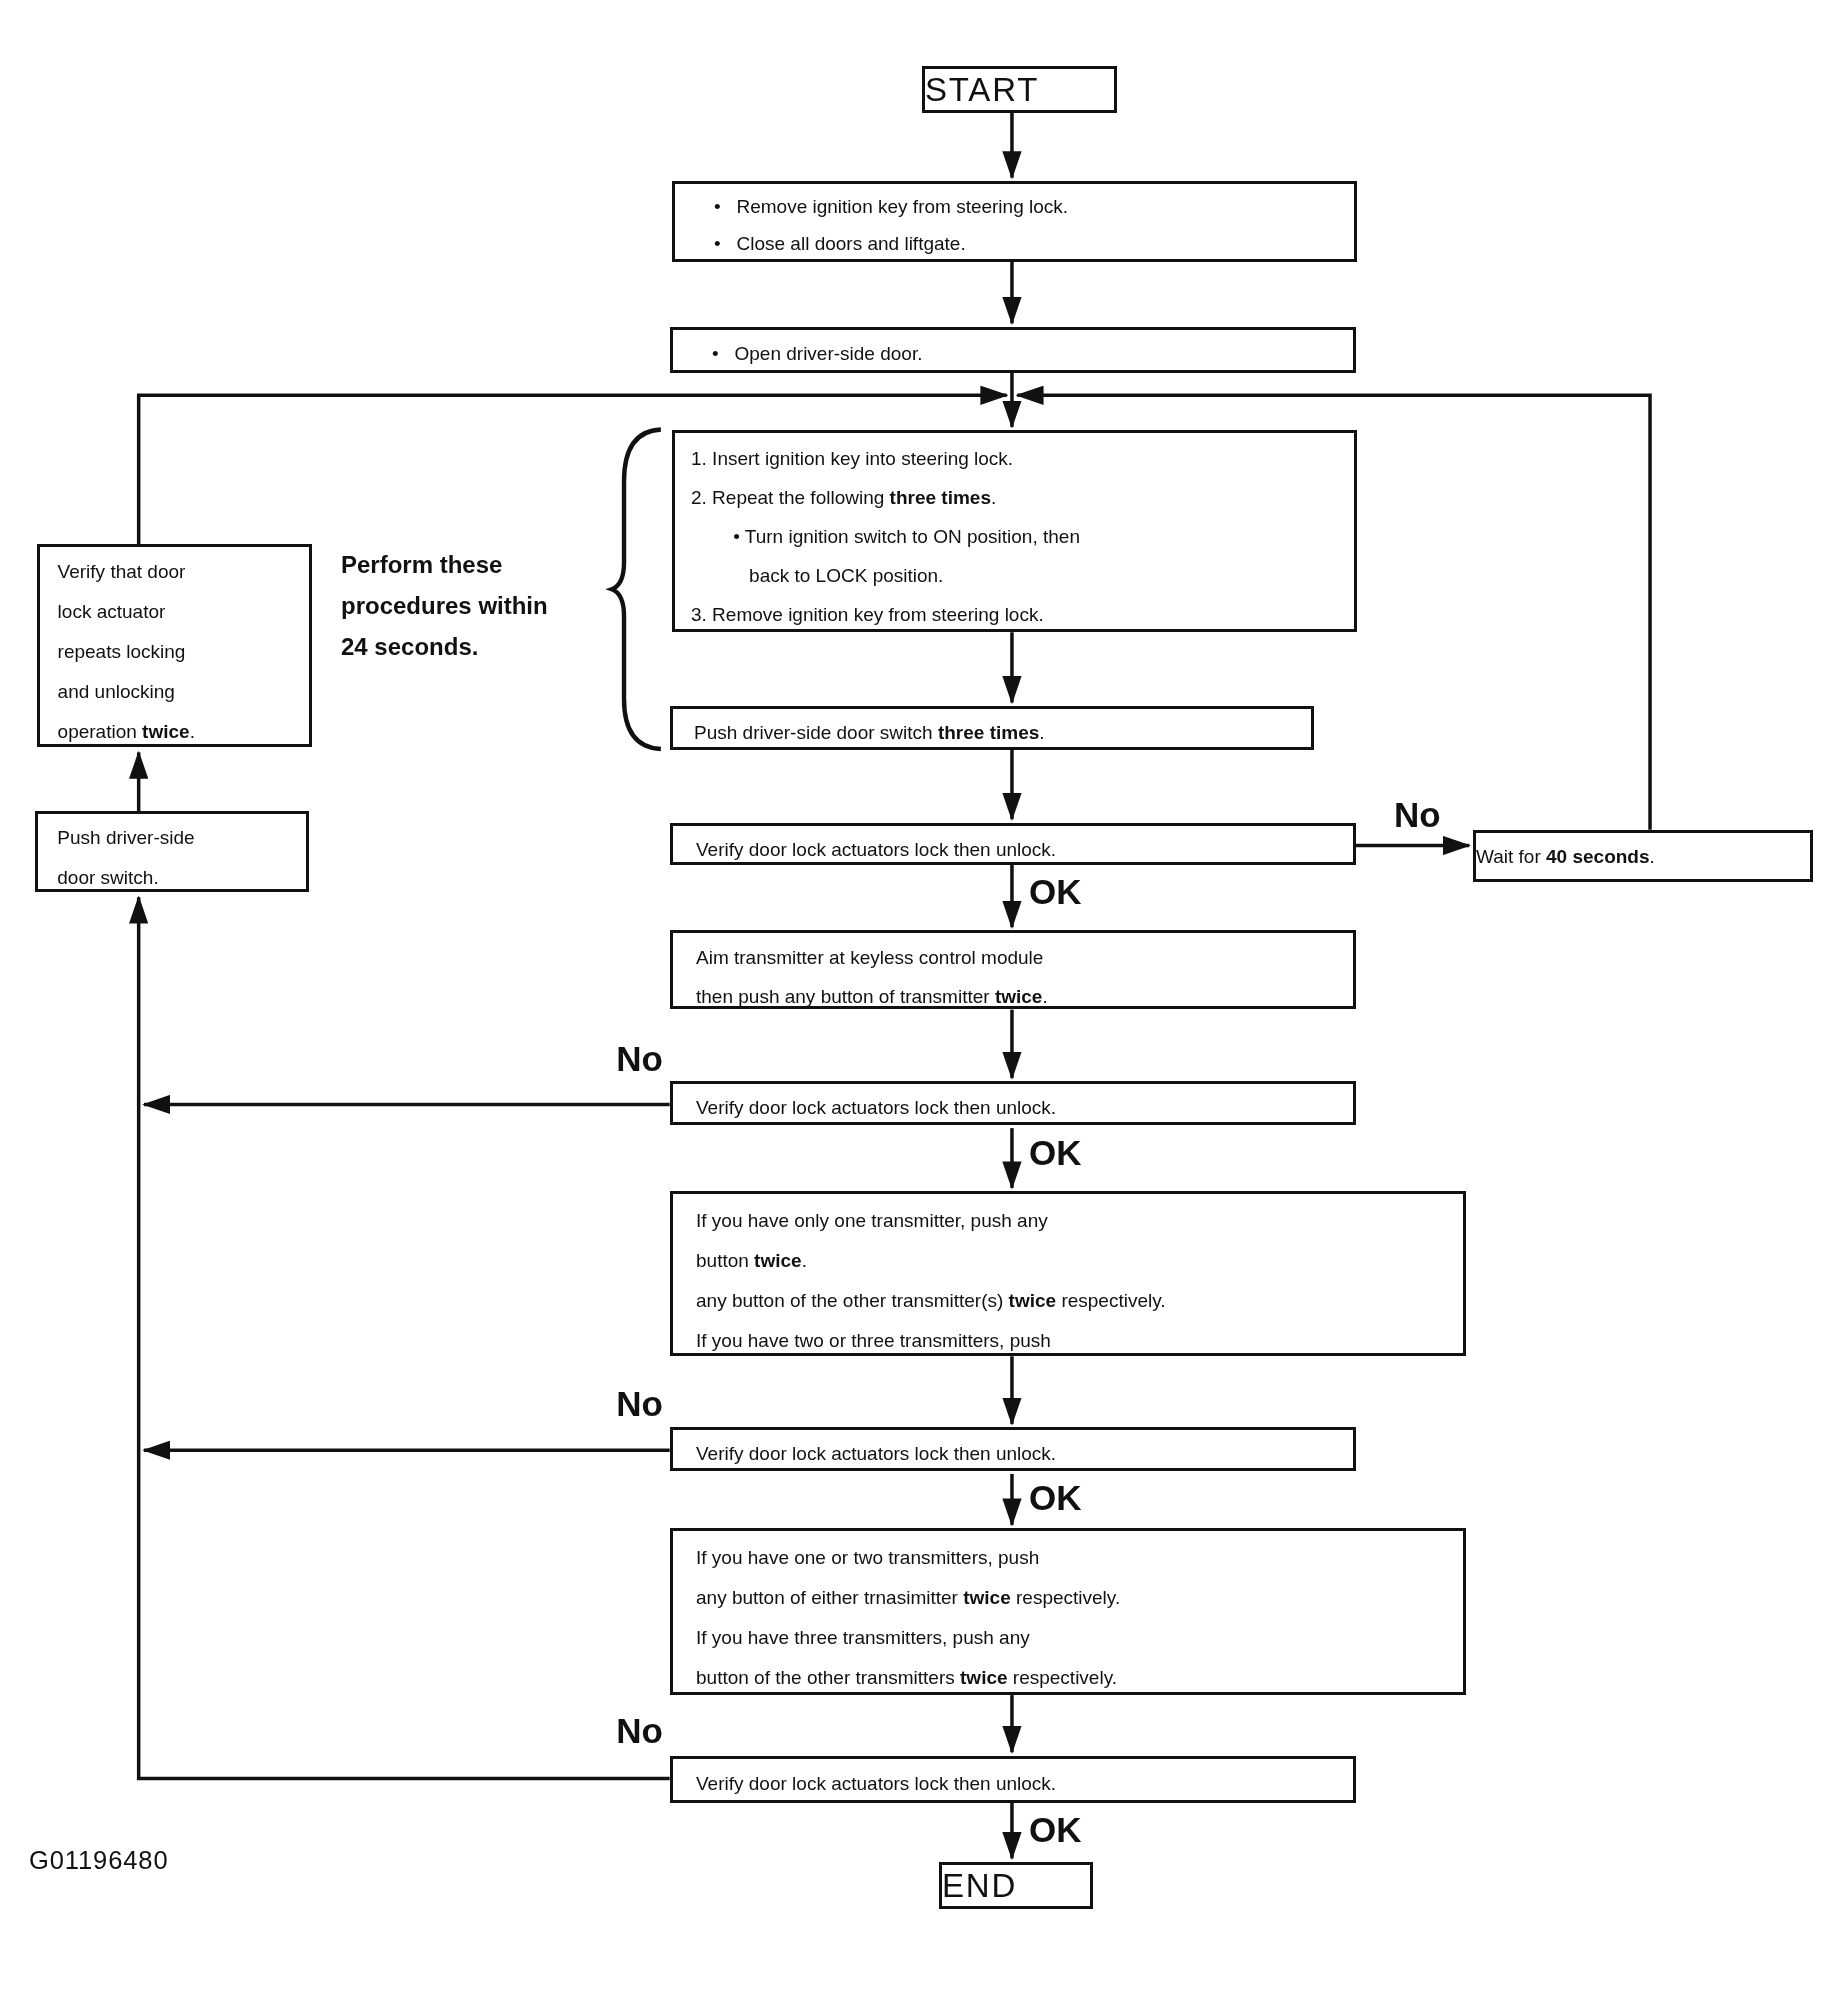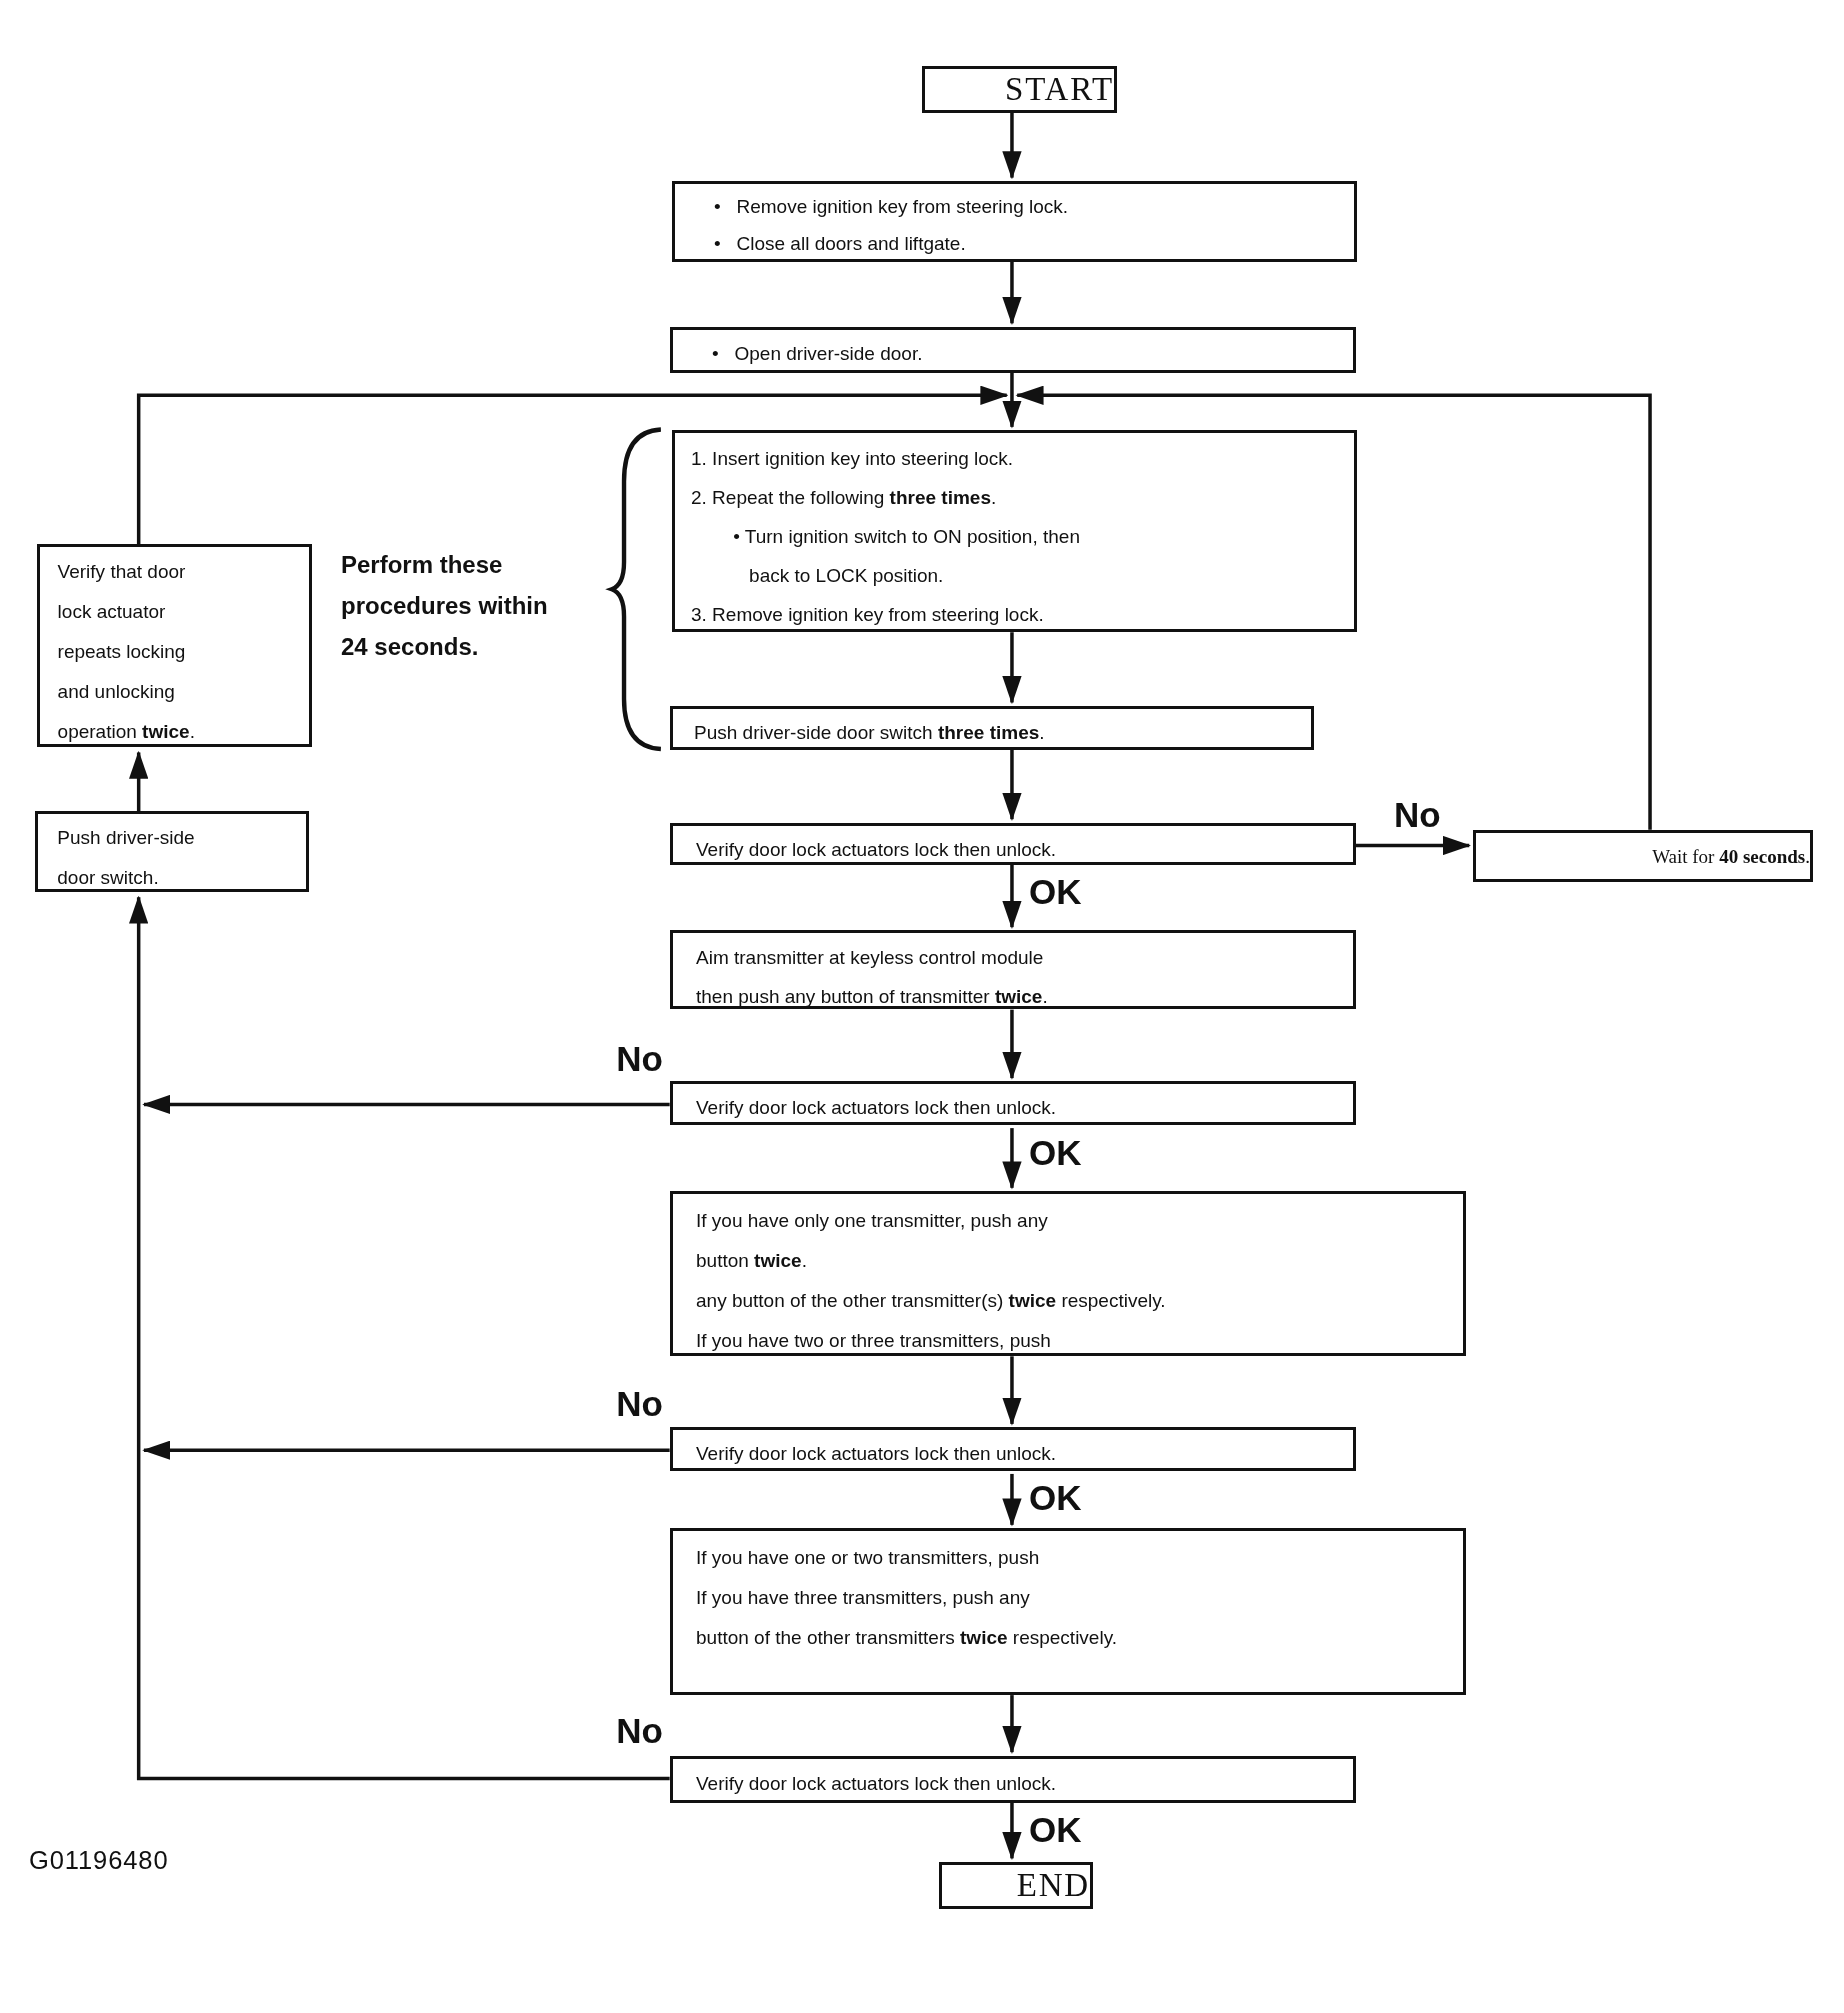--- a/index.html
+++ b/index.html
@@ -6,21 +6,21 @@
   #page{
     position:relative;width:1844px;height:2014px;background:#ffffff;
     font-family:"Liberation Sans", sans-serif;color:#111;overflow:hidden;
   }
   #wires{position:absolute;left:0;top:0;width:1844px;height:2014px;}
   .flowbox{
     position:absolute;border:3.5px solid #111;background:#fff;box-sizing:border-box;
     font-size:19px;line-height:39px;color:#111;
   }
   .flowbox .line{white-space:pre-wrap;}
-  .center{display:flex;align-items:center;justify-content:flex-end;font-family:Liberation Serif, serif;}
+  .center{display:flex;align-items:center;justify-content:flex-start;}
   .terminal{font-size:33px;letter-spacing:1.8px;}
   .lbl{position:absolute;font-weight:bold;font-size:35px;color:#111;white-space:nowrap;}
   .lbl.right{text-align:right;}
   .note{position:absolute;font-weight:bold;font-size:24px;line-height:41px;color:#111;}
   .figid{position:absolute;font-size:25.5px;color:#111;letter-spacing:0.9px;}
   b{font-weight:bold;}
 </style>
 </head>
 <body>
 
@@ -122,20 +122,21 @@
   <div class="flowbox" style="left:670px;top:1427px;width:686px;height:44px;padding:3.5px 0 0 23px;">
     <div class="line">Verify door lock actuators lock then unlock.</div>
   </div>
 
   <div class="lbl right" style="left:562px;top:1384px;width:101px;">No</div>
 
   <div class="lbl" style="left:1029px;top:1478px;">OK</div>
 
   <div class="flowbox" style="left:670px;top:1528px;width:796px;height:167px;padding:7px 0 0 23px;line-height:40px;">
       <div class="line">If you have one or two transmitters, push</div>
+      <div class="line">any button of either trnasimitter <b>twice</b> respectively.</div>
       <div class="line">If you have three transmitters, push any</div>
       <div class="line">button of the other transmitters <b>twice</b> respectively.</div>
     </div>
 
   <div class="flowbox" style="left:670px;top:1756px;width:686px;height:47px;padding:5.3px 0 0 23px;">
     <div class="line">Verify door lock actuators lock then unlock.</div>
   </div>
 
   <div class="lbl right" style="left:562px;top:1711px;width:101px;">No</div>
 

